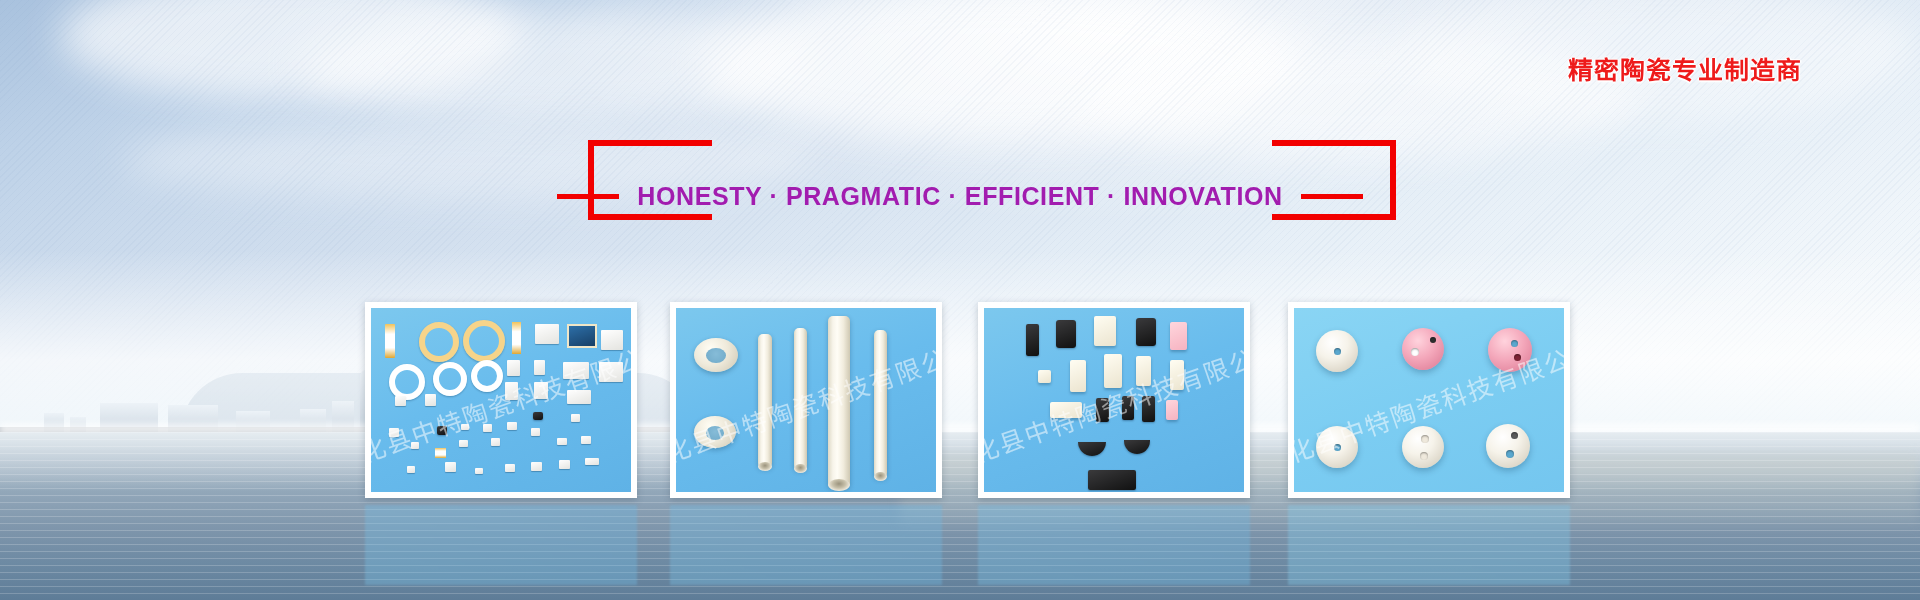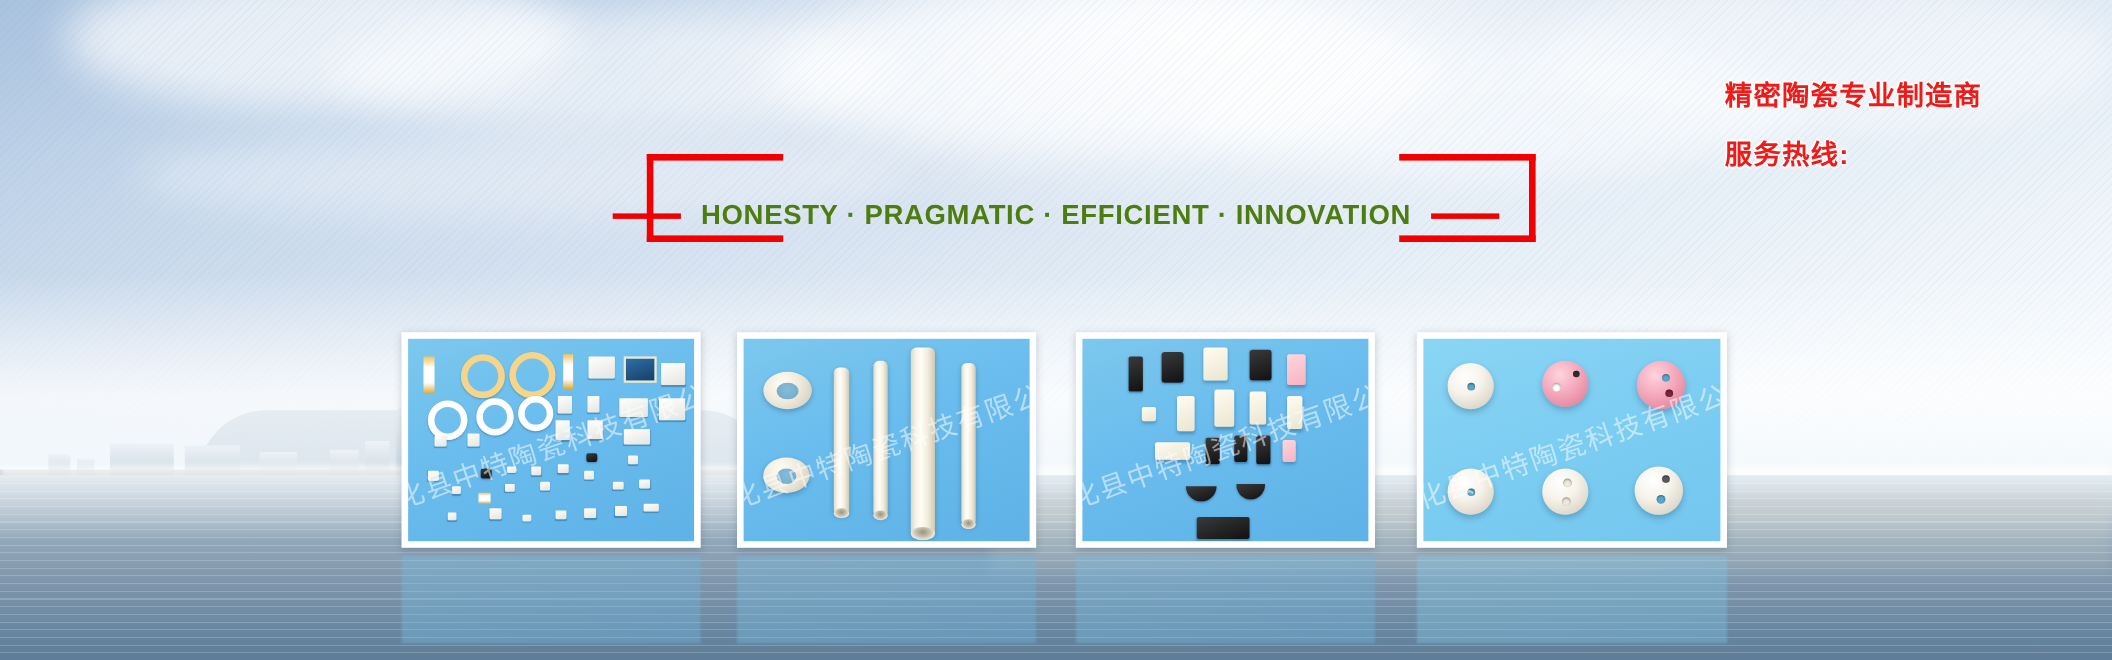--- a/index.html
+++ b/index.html
@@ -88,25 +88,25 @@
       0 0 3px #fff, 2px 0 2px #fff, -2px 0 2px #fff,
       0 2px 2px #fff, 0 -2px 2px #fff, 2px 2px 3px #fff, -2px -2px 3px #fff;
     white-space:nowrap;
   }
   .slogan-en-row{
     position:absolute;left:0;top:74px;width:1920px;
     display:flex;align-items:center;justify-content:center;gap:18px;
   }
   .rule{width:62px;height:5px;background:#f20000;}
   .slogan-en{
-    font-size:25px;font-weight:700;color:#4d7c0f;letter-spacing:.6px;white-space:nowrap;
-  }
-
-  
-  .contact{position:absolute;left:1568px;top:66px;width:330px;}
+    font-size:25px;font-weight:700;color:#a21caf;letter-spacing:.6px;white-space:nowrap;
+  }
+
+  
+  .contact{position:absolute;left:1568px;top:50px;width:330px;}
   .contact div{
     color:#ee1b1b;font-weight:700;white-space:nowrap;
     text-shadow:0 0 2px #fff, 1.5px 0 1px #fff, -1.5px 0 1px #fff, 0 1.5px 1px #fff, 0 -1.5px 1px #fff;
   }
   .c-tag{font-size:25px;letter-spacing:1px;}
   .c-label{font-size:25px;margin-top:18px;letter-spacing:1px;}
   .c-phone{font-size:33px;margin-top:6px;letter-spacing:.5px;}
 
   
   .panels{position:absolute;left:0;top:0;width:1920px;height:600px;}
@@ -216,21 +216,20 @@
     <div class="bracket bracket-r"></div>
     <div class="slogan-en-row">
       <span class="rule"></span>
       <span class="slogan-en">HONESTY · PRAGMATIC · EFFICIENT · INNOVATION</span>
       <span class="rule"></span>
     </div>
   </div>
 
   <div class="contact">
     <div class="c-tag">精密陶瓷专业制造商</div>
-    <div class="c-label">服务热线:</div>
   </div>
 
   <div class="panels">
 
     <div class="panel p1">
       <div class="panel-inner">
         <div class="part chip-gold" style="left:14px;top:16px;width:10px;height:34px;border-radius:1px;"></div>
         <div class="part ring ring-gold" style="left:48px;top:14px;width:28px;height:28px;"></div>
         <div class="part ring ring-gold" style="left:92px;top:12px;width:30px;height:30px;"></div>
         <div class="part chip-gold" style="left:141px;top:14px;width:9px;height:32px;"></div>

